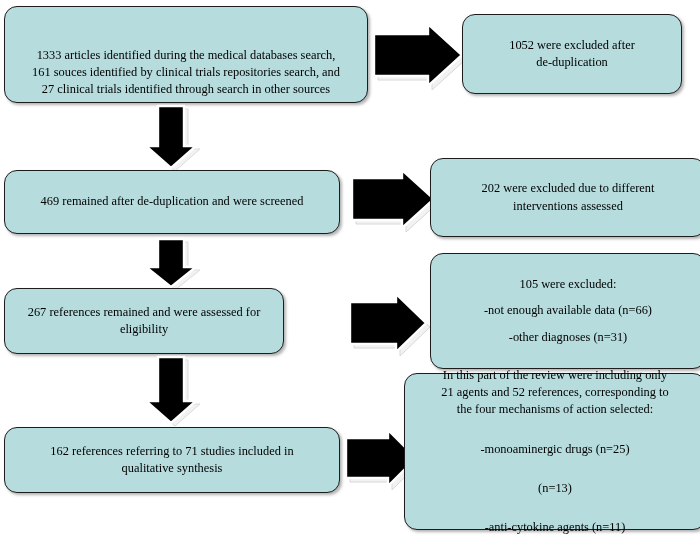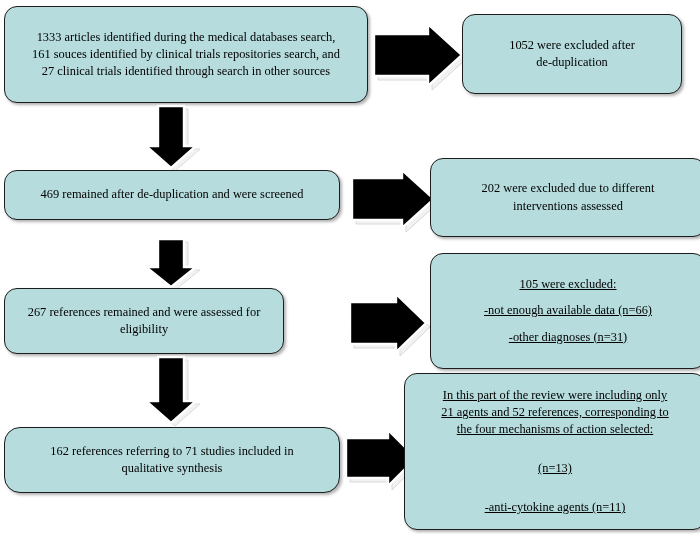--- a/index.html
+++ b/index.html
@@ -34,35 +34,34 @@
     align-items: center;
     justify-content: center;
     text-align: center;
     line-height: 1.38;
     font-size: 12.4px;
     padding: 4px 8px;
     box-shadow: 2px 2px 3px rgba(0,0,0,0.30);
     white-space: pre-line;
   }
 
-  .box-main1 { left: 4px;   top: 6px;   width: 364px; height: 97px; }
+  .box-main1 { left: 4px;   top: 6px;   width: 364px; height: 97px; align-items: flex-end; }
   .box-excl1 { left: 462px; top: 14px;  width: 220px; height: 80px;  }
-  .box-main2 { left: 4px;   top: 170px; width: 336px; height: 50px; }
+  .box-main2 { left: 4px;   top: 170px; width: 336px; height: 64px; }
   .box-excl2 { left: 430px; top: 158px; width: 276px; height: 79px; }
   .box-main3 { left: 4px;   top: 288px; width: 280px; height: 66px; }
   .box-excl3 { left: 430px; top: 253px; width: 276px; height: 116px; }
-  .box-main4 { left: 4px;   top: 427px; width: 336px; height: 66px; border-radius: 16px; }
+  .box-main4 { left: 4px;   top: 427px; width: 336px; height: 66px; }
   .box-excl4 { left: 404px; top: 373px; width: 302px; height: 157px; }
 
   .box-excl3 .stack,
   .box-excl4 .stack {
     display: flex;
     flex-direction: column;
     width: 100%;
-    text-decoration: underline;
   }
   .stack .ln { display: block; }
   .box-excl3 .ln { margin: 4.5px 0; }
   .box-excl4 .ln { margin: 11px 0; }
 
   
   .arrow {
     position: absolute;
   }
   .arrow svg { display: block; overflow: visible; }
@@ -168,18 +167,19 @@
       <polygon points="2,10 44,10 44,2 72,30 44,58 44,50 2,50" fill="#f2f2f2" stroke="#d8d8d8" stroke-width="1" transform="translate(4,4)"></polygon>
       <polygon points="2,10 44,10 44,2 72,30 44,58 44,50 2,50" fill="#000000" stroke="#ffffff" stroke-width="2.4"></polygon>
     </svg>
   </div>
 
   <div class="box box-excl4">
     <div class="stack">
       <span class="ln">In this part of the review were including only
 21 agents and 52 references, corresponding to
 the four mechanisms of action selected:</span>
+      <span class="ln">-monoaminergic drugs (n=25)</span>
       <span class="ln">(n=13)</span>
       <span class="ln">-anti-cytokine agents (n=11)</span>
     </div>
   </div>
 
 </div>
 
 </body></html>

